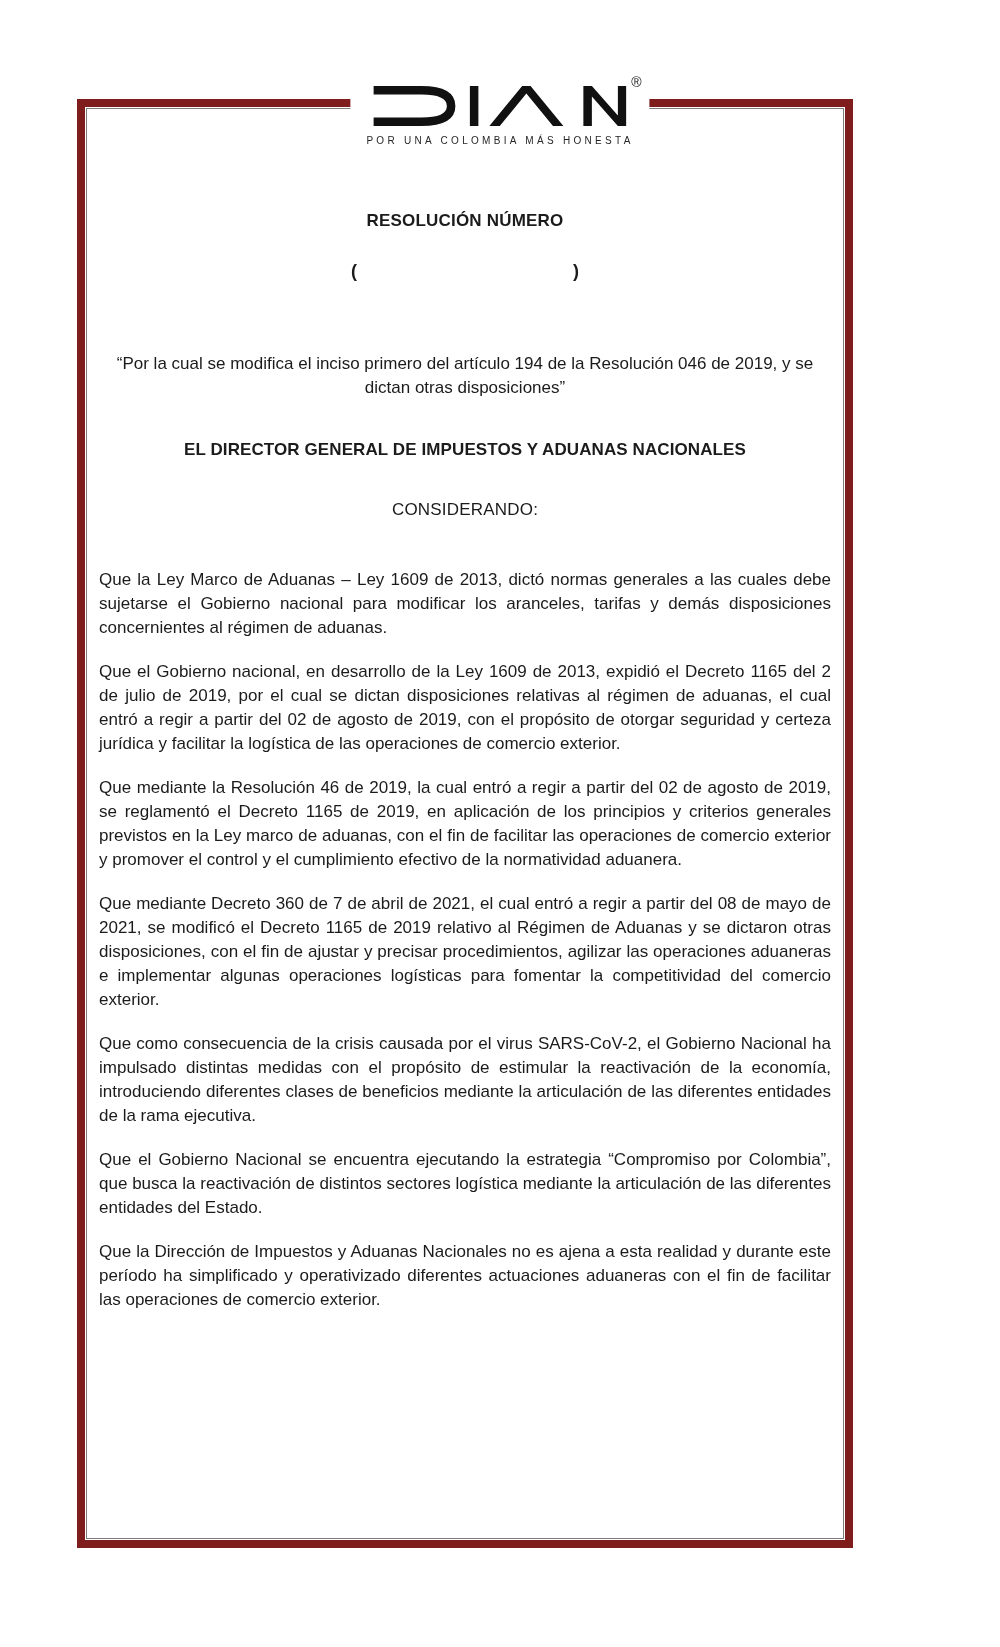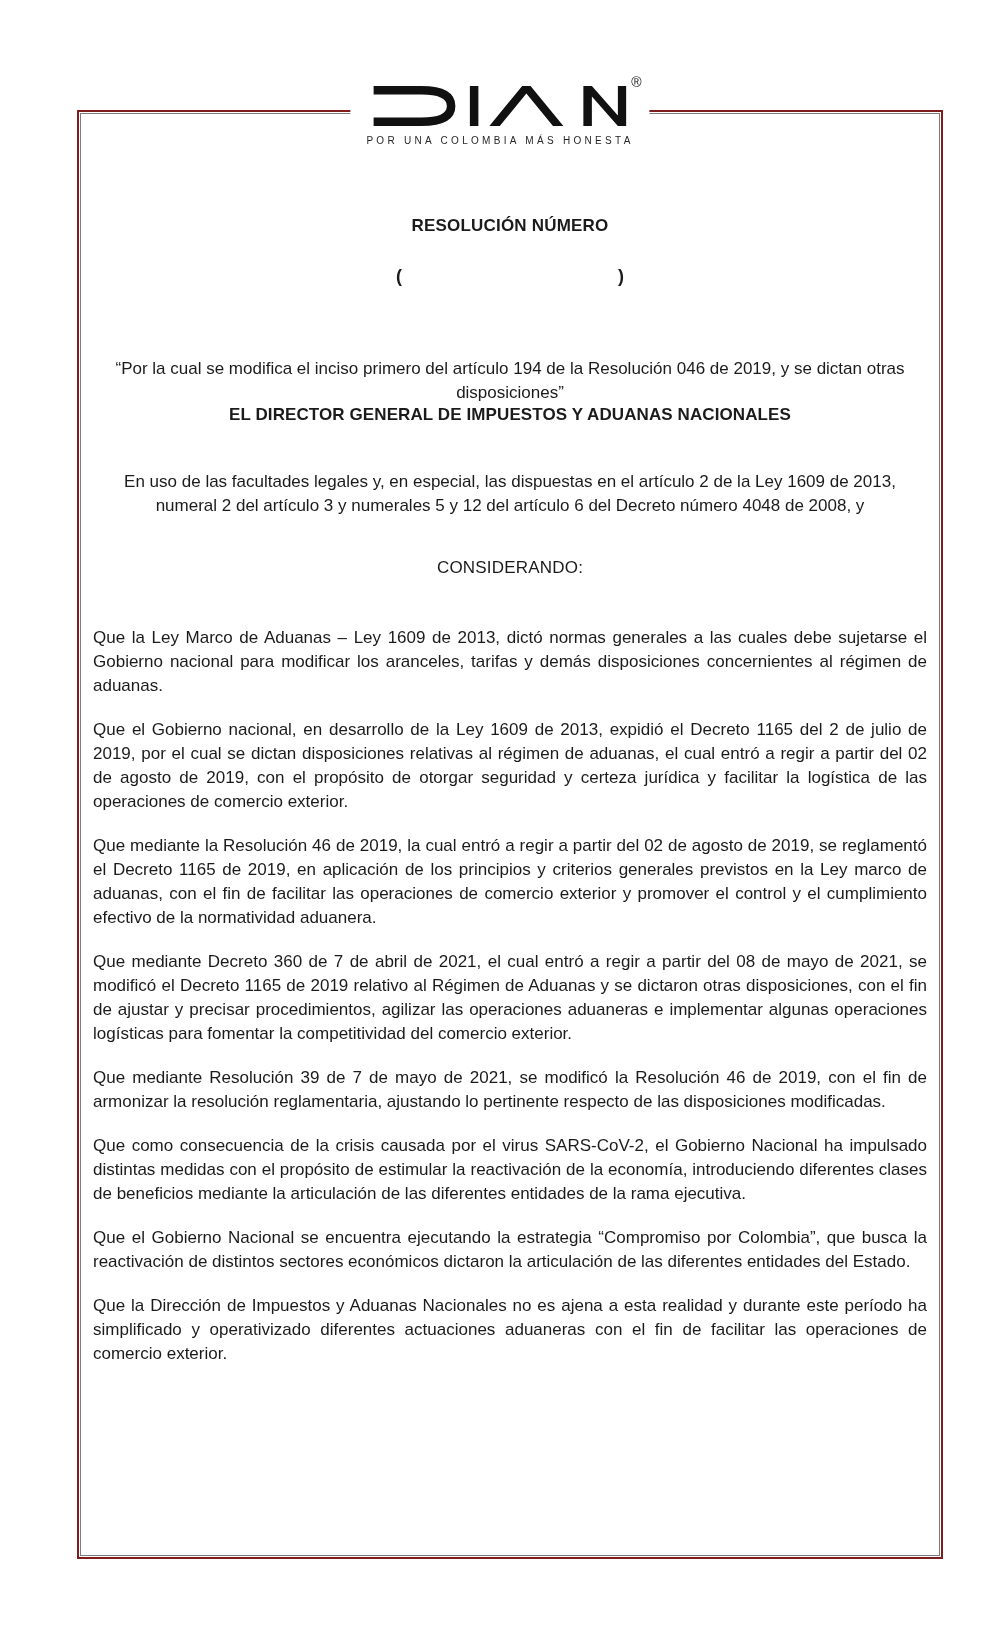--- a/index.html
+++ b/index.html
@@ -10,24 +10,24 @@
     position: relative;
     font-family: "Liberation Sans", "DejaVu Sans", sans-serif;
     color: #1b1b1b;
     -webkit-font-smoothing: antialiased;
   }
 
   
   .doc-frame {
     position: absolute;
     left: 77px;
-    top: 110px;
-    width: 866px;
+    top: 99px;
+    width: 776px;
     height: 1449px;
-    border: 2px solid #7f1d1d;
+    border: 8px solid #7f1d1d;
   }
   .doc-frame-inner {
     position: absolute;
     inset: 1px;
     border: 1px solid #7d7d7d;
     pointer-events: none;
   }
 
   
   .logo {
@@ -86,20 +86,21 @@
     gap: 216px;
     font-size: 18px;
     line-height: 20px;
     font-weight: 700;
   }
   .subject {
     margin-top: 71px;
     text-align: center;
   }
   .authority {
+    margin-top: 40px;
     font-size: 17px;
     line-height: 20px;
     font-weight: 700;
     text-align: center;
     letter-spacing: 0.1px;
   }
   .preamble {
     margin-top: 45px;
     text-align: center;
   }
@@ -149,29 +150,27 @@
 
     <div class="paren-row">
       <span>(</span>
       <span>)</span>
     </div>
 
     <div class="subject">“Por la cual se modifica el inciso primero del artículo 194 de la Resolución 046 de 2019, y se dictan otras disposiciones”</div>
 
     <div class="authority">EL DIRECTOR GENERAL DE IMPUESTOS Y ADUANAS NACIONALES</div>
 
-    <div class="preamble">En uso de las facultades legales y, en especial, las dispuestas en el artículo 2 de la Ley 1609 de 2013, numeral 2 del artículo 3 y numerales 5 y 12 del artículo 6 del Decreto número 4048 de 2008, y</div>
 
     <div class="considering">CONSIDERANDO:</div>
 
     <div class="paragraphs">
       <p>Que la Ley Marco de Aduanas – Ley 1609 de 2013, dictó normas generales a las cuales debe sujetarse el Gobierno nacional para modificar los aranceles, tarifas y demás disposiciones concernientes al régimen de aduanas.</p>
       <p>Que el Gobierno nacional, en desarrollo de la Ley 1609 de 2013, expidió el Decreto 1165 del 2 de julio de 2019, por el cual se dictan disposiciones relativas al régimen de aduanas, el cual entró a regir a partir del 02 de agosto de 2019, con el propósito de otorgar seguridad y certeza jurídica y facilitar la logística de las operaciones de comercio exterior.</p>
       <p>Que mediante la Resolución 46 de 2019, la cual entró a regir a partir del 02 de agosto de 2019, se reglamentó el Decreto 1165 de 2019, en aplicación de los principios y criterios generales previstos en la Ley marco de aduanas, con el fin de facilitar las operaciones de comercio exterior y promover el control y el cumplimiento efectivo de la normatividad aduanera.</p>
       <p>Que mediante Decreto 360 de 7 de abril de 2021, el cual entró a regir a partir del 08 de mayo de 2021, se modificó el Decreto 1165 de 2019 relativo al Régimen de Aduanas y se dictaron otras disposiciones, con el fin de ajustar y precisar procedimientos, agilizar las operaciones aduaneras e implementar algunas operaciones logísticas para fomentar la competitividad del comercio exterior.</p>
-      <p>Que mediante Resolución 39 de 7 de mayo de 2021, se modificó la Resolución 46 de 2019, con el fin de armonizar la resolución reglamentaria, ajustando lo pertinente respecto de las disposiciones modificadas.</p>
       <p>Que como consecuencia de la crisis causada por el virus SARS-CoV-2, el Gobierno Nacional ha impulsado distintas medidas con el propósito de estimular la reactivación de la economía, introduciendo diferentes clases de beneficios mediante la articulación de las diferentes entidades de la rama ejecutiva.</p>
-      <p>Que el Gobierno Nacional se encuentra ejecutando la estrategia “Compromiso por Colombia”, que busca la reactivación de distintos sectores económicos dictaron la articulación de las diferentes entidades del Estado.</p>
+      <p>Que el Gobierno Nacional se encuentra ejecutando la estrategia “Compromiso por Colombia”, que busca la reactivación de distintos sectores logística mediante la articulación de las diferentes entidades del Estado.</p>
       <p>Que la Dirección de Impuestos y Aduanas Nacionales no es ajena a esta realidad y durante este período ha simplificado y operativizado diferentes actuaciones aduaneras con el fin de facilitar las operaciones de comercio exterior.</p>
     </div>
 
   </div>
 </div>
 
 </body></html>

